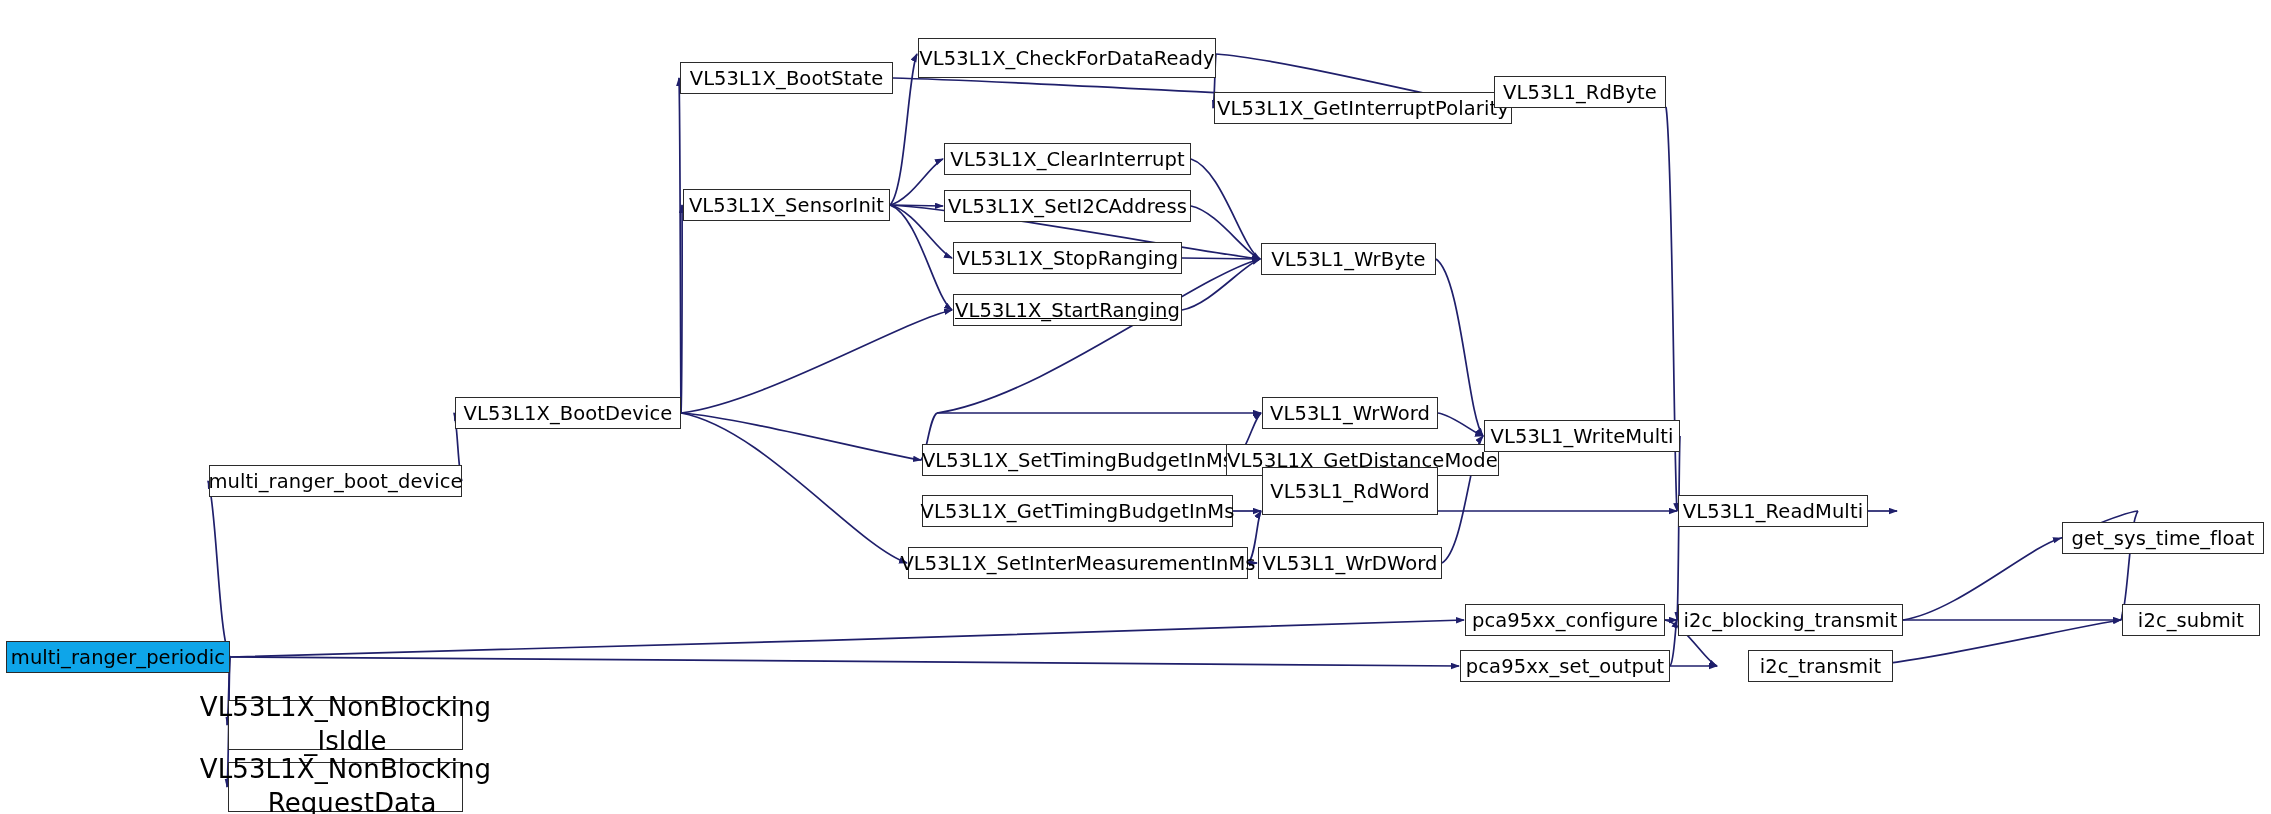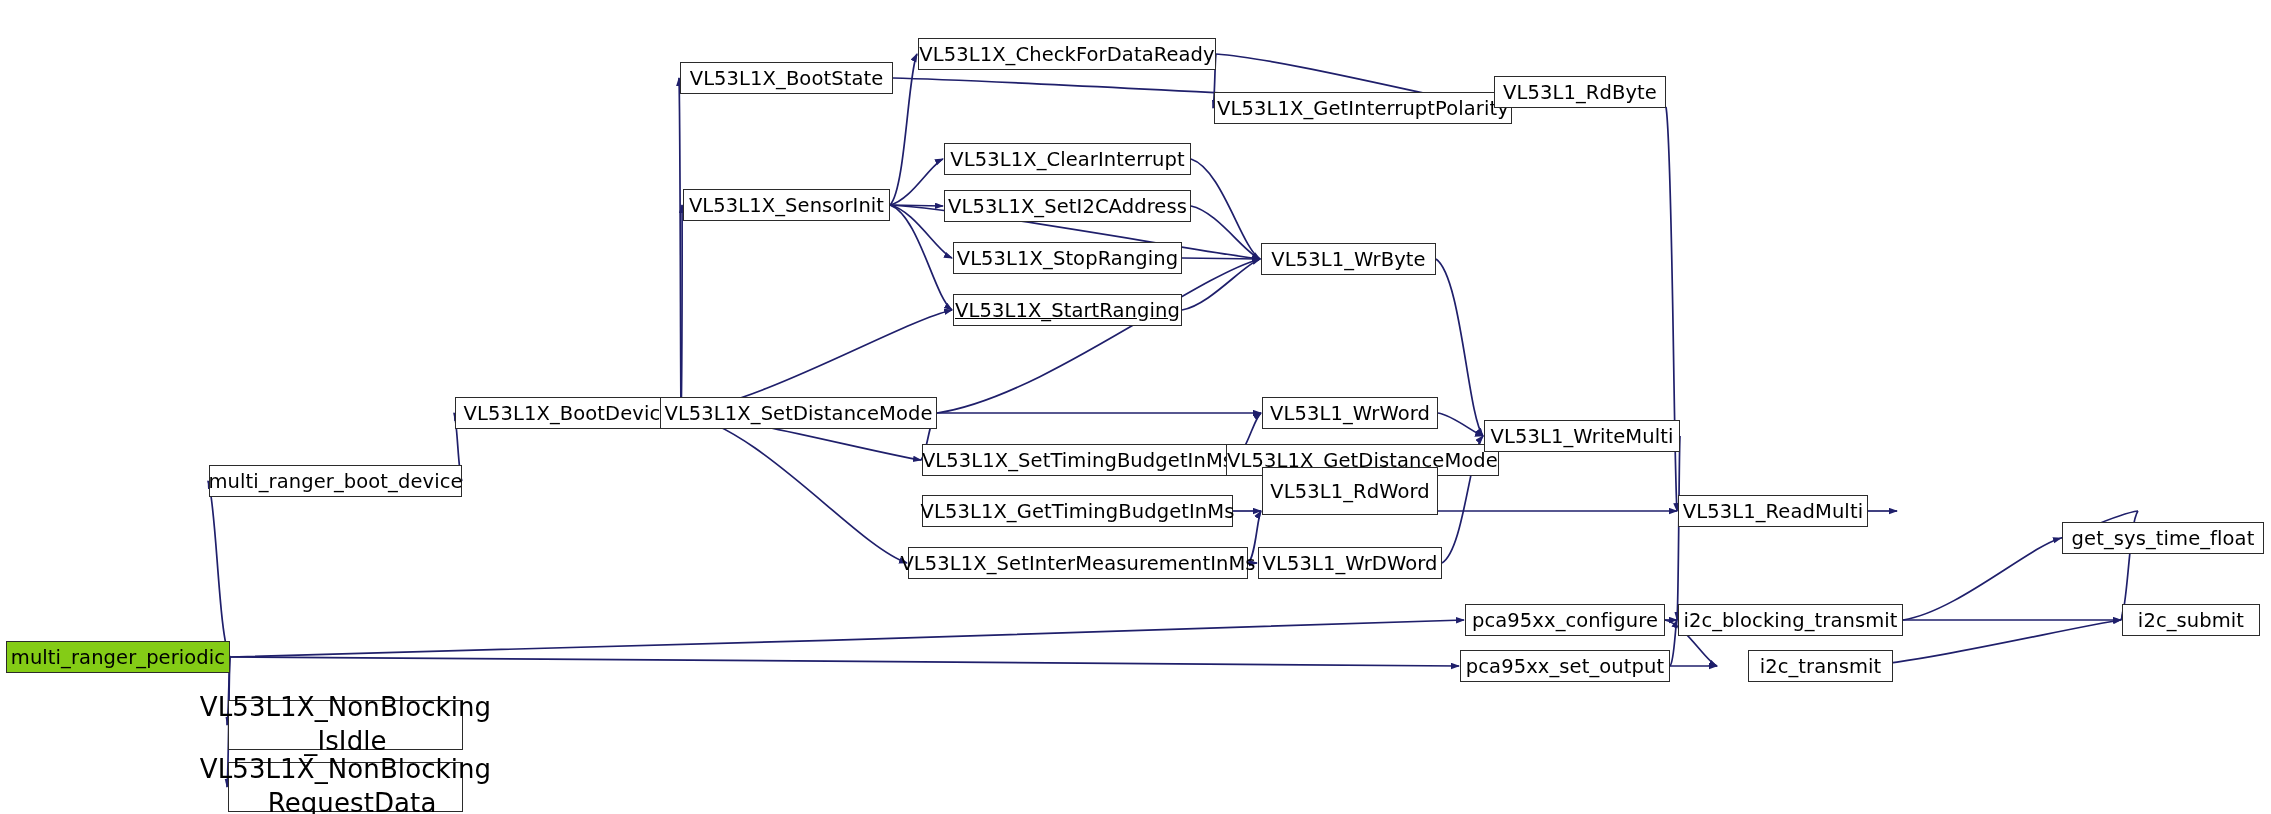--- a/index.html
+++ b/index.html
@@ -21,21 +21,21 @@
     display:flex;
     align-items:center;
     justify-content:center;
     text-align:center;
     font-size:19.5px;
     line-height:1.18;
     letter-spacing:0.1px;
     white-space:pre-line;
     z-index:3;
   }
-  .node.current{background:#84cc16;}
+  .node.current{background:#0ea5e9;}
   .node.two-line{font-size:26px;line-height:1.30;}
 </style>
 </head>
 <body>
 
 <div id="canvas">
   <svg id="edges" xmlns="http://www.w3.org/2000/svg">
       <defs>
         <marker id="ah" markerWidth="9" markerHeight="9" refX="8" refY="3.2" orient="auto" markerUnits="userSpaceOnUse">
           <path d="M0,0 L9,3.2 L0,6.4 z" fill="#1f1f6b"></path>
@@ -94,22 +94,21 @@
     </svg>
 <div class="node current" style="left: 6px; top: 641px; width: 224px; height: 32px;">multi_ranger_periodic</div>
     <div class="node" style="left: 209px; top: 465px; width: 253px; height: 32px;">multi_ranger_boot_device</div>
     <div class="node two-line" style="left: 228px; top: 700px; width: 235px; height: 50px;">VL53L1X_NonBlocking
 _IsIdle</div>
     <div class="node two-line" style="left: 228px; top: 762px; width: 235px; height: 50px;">VL53L1X_NonBlocking
 _RequestData</div>
     <div class="node" style="left: 455px; top: 397px; width: 226px; height: 32px;">VL53L1X_BootDevice</div>
     <div class="node" style="left: 680px; top: 62px; width: 213px; height: 32px;">VL53L1X_BootState</div>
     <div class="node" style="left: 683px; top: 189px; width: 207px; height: 32px;">VL53L1X_SensorInit</div>
-    <div class="node" style="left: 660px; top: 397px; width: 277px; height: 32px;">VL53L1X_SetDistanceMode</div>
-    <div class="node" style="left: 918px; top: 38px; width: 298px; height: 32px;">VL53L1X_CheckForDataReady</div>
+    <div class="node" style="left: 918px; top: 38px; width: 298px; height: 40px;">VL53L1X_CheckForDataReady</div>
     <div class="node" style="left: 944px; top: 143px; width: 247px; height: 32px;">VL53L1X_ClearInterrupt</div>
     <div class="node" style="left: 944px; top: 190px; width: 247px; height: 32px;">VL53L1X_SetI2CAddress</div>
     <div class="node" style="left: 953px; top: 242px; width: 229px; height: 32px;">VL53L1X_StopRanging</div>
     <div class="node" style="left: 953px; top: 294px; width: 229px; height: 32px; text-decoration: underline;">VL53L1X_StartRanging</div>
     <div class="node" style="left: 922px; top: 444px; width: 311px; height: 32px;">VL53L1X_SetTimingBudgetInMs</div>
     <div class="node" style="left: 922px; top: 495px; width: 311px; height: 32px;">VL53L1X_GetTimingBudgetInMs</div>
     <div class="node" style="left: 908px; top: 547px; width: 340px; height: 32px;">VL53L1X_SetInterMeasurementInMs</div>
     <div class="node" style="left: 1214px; top: 92px; width: 298px; height: 32px;">VL53L1X_GetInterruptPolarity</div>
     <div class="node" style="left: 1261px; top: 243px; width: 175px; height: 32px;">VL53L1_WrByte</div>
     <div class="node" style="left: 1262px; top: 397px; width: 176px; height: 32px;">VL53L1_WrWord</div>

